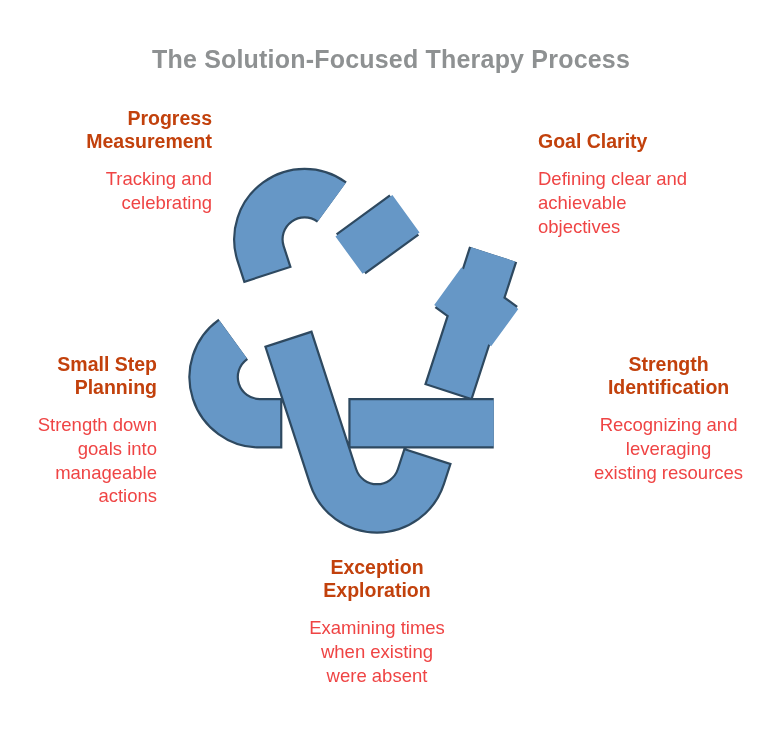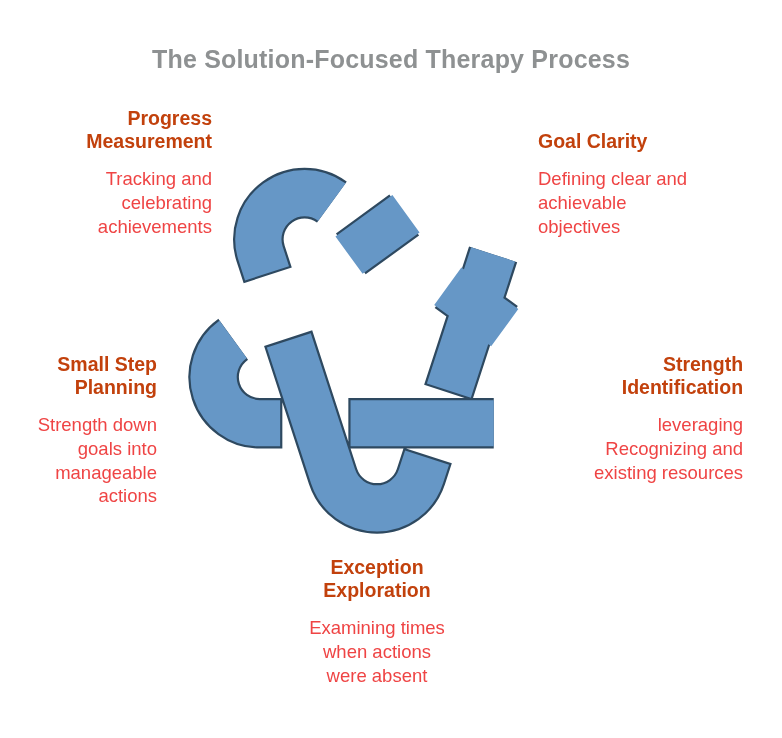--- a/index.html
+++ b/index.html
@@ -8,21 +8,21 @@
   .page-title{position:absolute;left:0;right:0;top:44px;text-align:center;
               font-size:25px;font-weight:bold;color:#8e9192;letter-spacing:.2px;line-height:30px;}
   .knot-svg{position:absolute;left:177px;top:139px;}
   .step{position:absolute;}
   .step .hline{font-size:19.5px;font-weight:bold;color:#c2410c;line-height:23px;white-space:nowrap;}
   .step .bwrap{margin-top:14px;}
   .step .bline{font-size:18.5px;color:#ef4444;line-height:23.8px;white-space:nowrap;}
   .pos-tl{top:107px;right:570px;text-align:right;}
   .pos-tr{top:130px;left:538px;text-align:left;}
   .pos-ml{top:353px;right:625px;text-align:right;}
-  .pos-mr{top:353px;left:594px;text-align:right;}
+  .pos-mr{top:353px;left:594px;text-align:center;}
   .pos-b{top:556px;left:227px;width:300px;text-align:center;}
 </style>
 </head>
 <body>
 
 <div class="canvas">
 
   <div class="page-title">The Solution-Focused Therapy Process</div>
 
   <svg class="knot-svg" width="400" height="400" viewBox="-200 -200 400 400" aria-hidden="true">
@@ -53,21 +53,20 @@
                A 42 42 0 0 1 -39.95 124.98 Z" stroke="#6697c6"></path>
     </g>
   </svg>
 
   <div class="step pos-tl">
     <div class="hline">Progress</div>
     <div class="hline">Measurement</div>
     <div class="bwrap">
       <div class="bline">Tracking and</div>
       <div class="bline">celebrating</div>
-      <div class="bline">achievements</div>
     </div>
   </div>
 
   <div class="step pos-tr">
     <div class="hline">Goal Clarity</div>
     <div class="bwrap">
       <div class="bline">Defining clear and</div>
       <div class="bline">achievable</div>
       <div class="bline">objectives</div>
     </div>
@@ -81,29 +80,29 @@
       <div class="bline">goals into</div>
       <div class="bline">manageable</div>
       <div class="bline">actions</div>
     </div>
   </div>
 
   <div class="step pos-mr">
     <div class="hline">Strength</div>
     <div class="hline">Identification</div>
     <div class="bwrap">
+      <div class="bline">Recognizing and</div>
       <div class="bline">leveraging</div>
-      <div class="bline">Recognizing and</div>
       <div class="bline">existing resources</div>
     </div>
   </div>
 
   <div class="step pos-b">
     <div class="hline">Exception</div>
     <div class="hline">Exploration</div>
     <div class="bwrap">
       <div class="bline">Examining times</div>
-      <div class="bline">when actions</div>
+      <div class="bline">when existing</div>
       <div class="bline">were absent</div>
     </div>
   </div>
 
 </div>
 
 </body></html>

